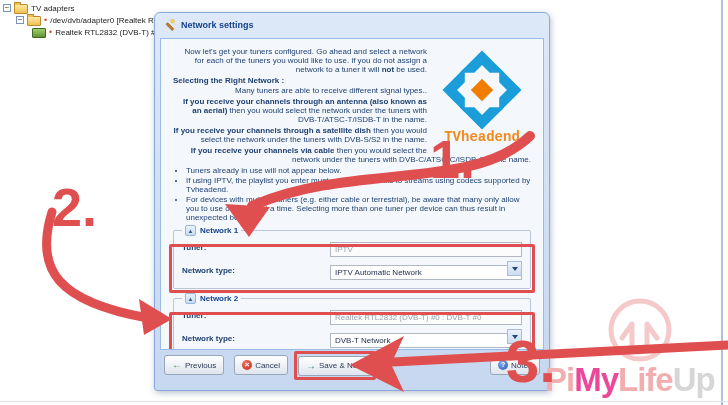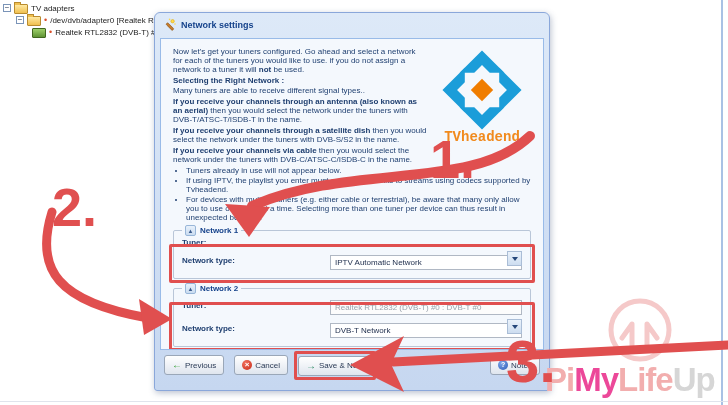--- a/index.html
+++ b/index.html
@@ -28,21 +28,21 @@
        border-radius:6px 6px 3px 3px;box-shadow:1px 2px 6px rgba(60,80,120,.35);box-sizing:border-box;}
   .win-header{height:23px;display:flex;align-items:center;gap:5px;padding:0 8px;}
   .win-title{font-size:9px;font-weight:bold;color:#15428b;}
   .win-body{position:absolute;left:5px;top:25px;width:384px;height:312px;background:#f4f8fd;
             border:1px solid #99bbe8;box-sizing:border-box;padding:8px 12px 6px;overflow:hidden;}
   .win-footer{position:absolute;left:5px;top:341px;width:384px;height:22px;display:flex;
               align-items:center;gap:10px;padding:0 4px;box-sizing:border-box;}
 
   
   .instr{font-size:8px;line-height:9px;color:#1f3f70;max-height:183px;overflow:hidden;}
-  .instr p{margin:0 0 2px;}
+  .instr p{margin:0 0 2px;text-align:right;}
   .instr .hd{font-weight:bold;margin:1px 0;}
   .instr ul{margin:1px 0 0 13px;padding:0;}
   .instr li{margin:0 0 1px;}
   .logo{float:right;width:98px;height:102px;text-align:center;margin:0 0 2px 6px;}
   .logo-text{font-size:14px;font-weight:bold;color:#f18a1d;letter-spacing:0;margin-top:-2px;font-family:Liberation Mono, monospace;}
 
   
   fieldset.net{position:relative;margin:2px 0 4px;border:1px solid #b9c6d8;border-radius:2px;
                padding:2px 8px 4px;overflow:visible;}
   fieldset.net legend{display:flex;align-items:center;gap:4px;font-size:8px;font-weight:bold;
@@ -148,20 +148,21 @@
       </div>
 
       <fieldset class="net">
         <legend>
           <span class="collapse-btn">▲</span>
           <span>Network 1</span>
         </legend>
         <div class="ann-box fs"></div>
         <div class="frow">
           <span class="flabel">Tuner:</span>
+          <span class="tfield"><input disabled="" value="IPTV" style=""></span>
         </div>
         <div class="frow">
           <span class="flabel">Network type:</span>
           <span class="combo">
             <input readonly="" value="IPTV Automatic Network" style="">
             <span class="combo-trigger"></span>
           </span>
         </div>
       </fieldset>
 

